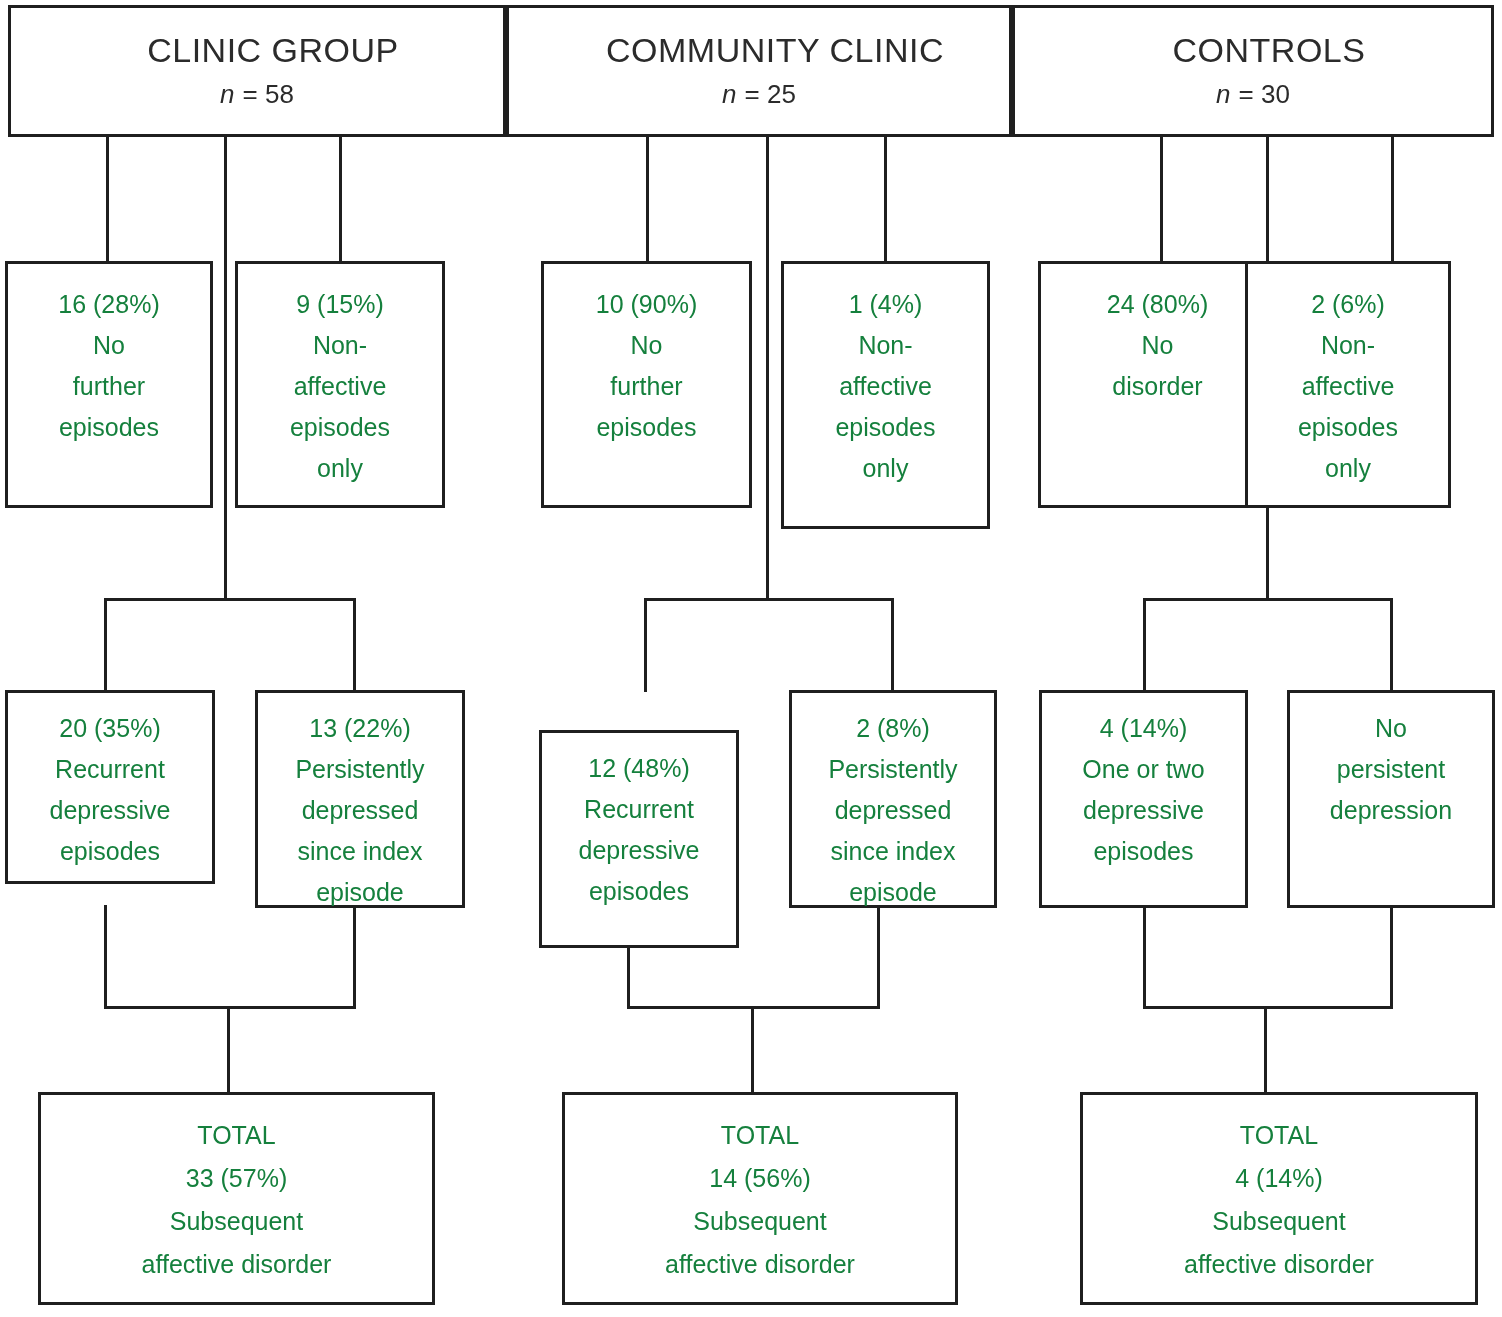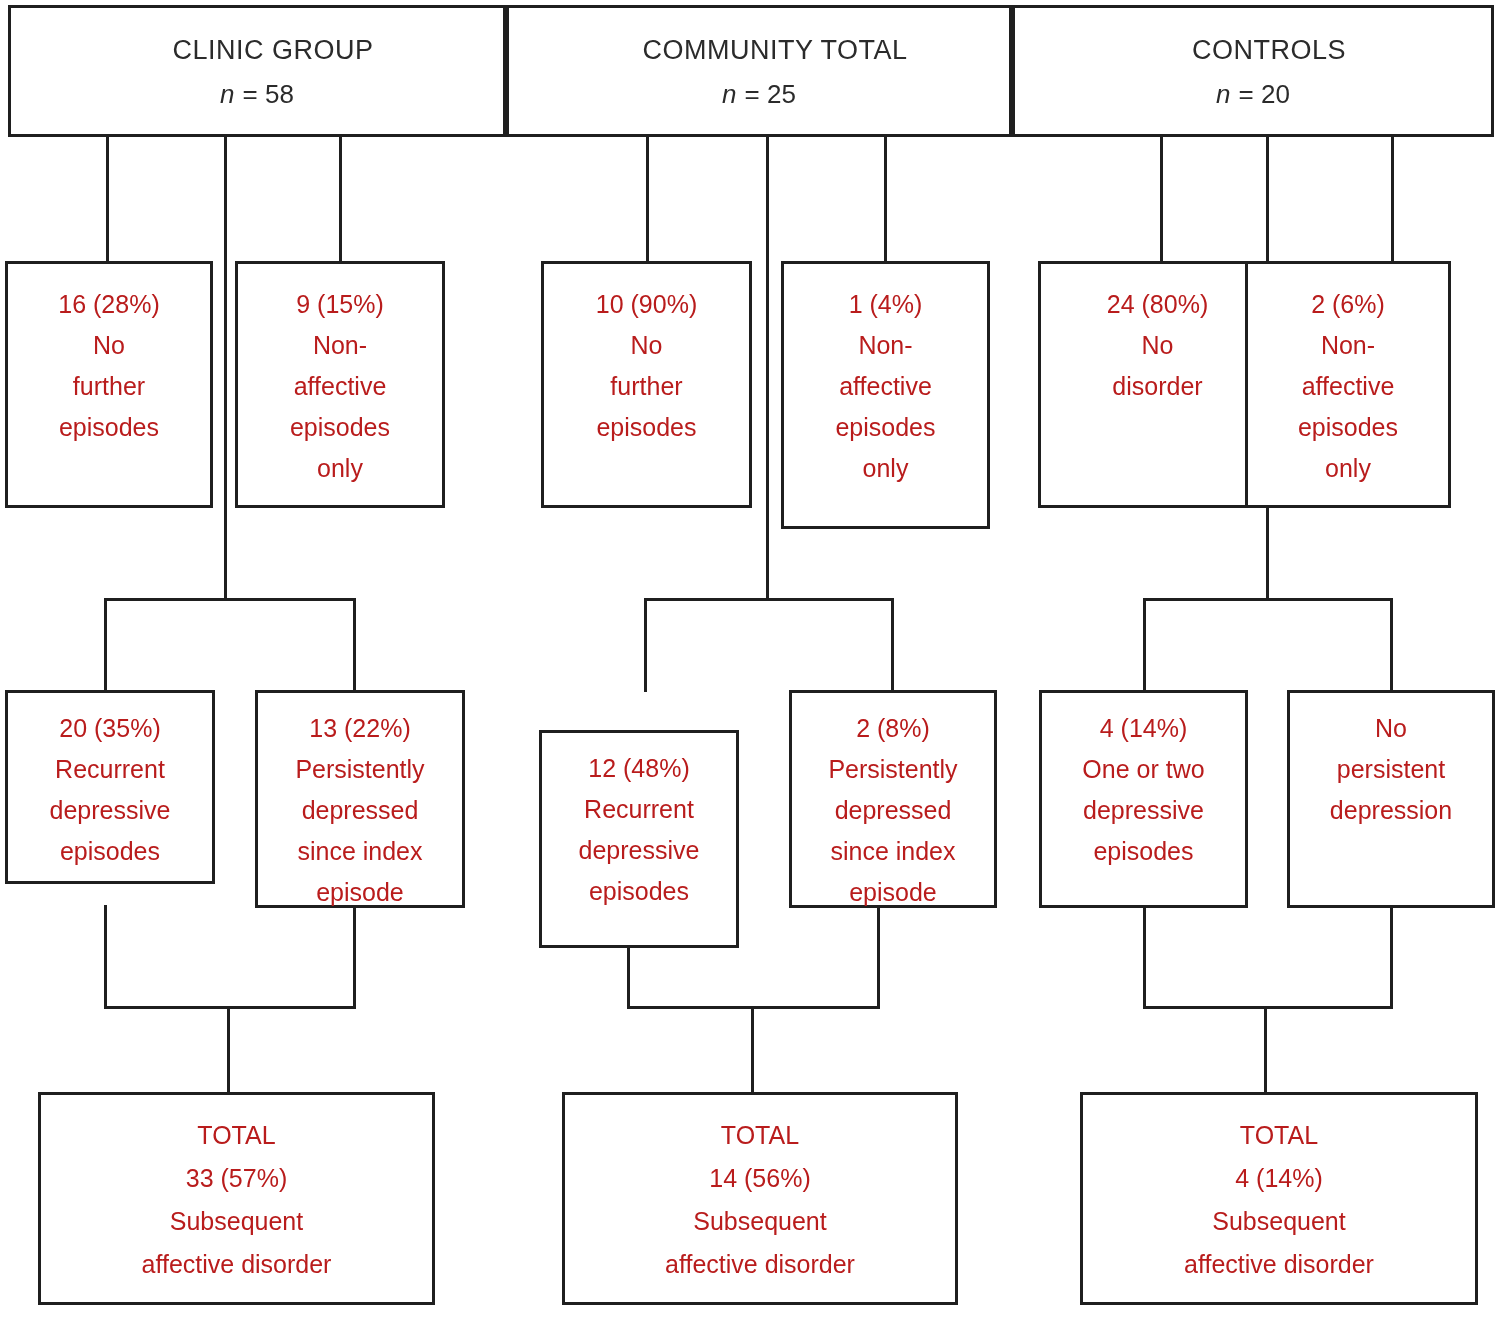--- a/index.html
+++ b/index.html
@@ -20,28 +20,28 @@
     display:flex;
     flex-direction:column;
     align-items:center;
     justify-content:flex-start;
   }
   .box-text{
     white-space:pre-line;
     text-align:center;
     font-size:25px;
     line-height:41px;
-    color:#b91c1c;
+    color:#15803d;
   }
   .row2 .box-text{padding-top:20px;}
   .row3 .box-text{padding-top:15px;}
   .total .box-text{padding-top:19px;line-height:43px;}
   .header{justify-content:center;}
   .header .title{
-    font-size:27px;
+    font-size:34px;
     line-height:46px;
     letter-spacing:0.5px;
     text-align:center;
     margin-left:32px;
   }
   .header .n-line{
     font-size:26px;
     line-height:42px;
     text-align:center;
   }
@@ -85,26 +85,26 @@
   <div class="vl" style="left:1143px;top:905px;height:104px"></div>
   <div class="vl" style="left:1390px;top:905px;height:104px"></div>
   <div class="hl" style="left:1143px;top:1006px;width:250px"></div>
   <div class="vl" style="left:1264px;top:1006px;height:86px"></div>
 
   <div class="box header" style="left:8px;top:5px;width:498px;height:132px">
     <div class="title">CLINIC GROUP</div>
     <div class="n-line"><i>n</i><span>= 58</span></div>
   </div>
   <div class="box header" style="left:506px;top:5px;width:506px;height:132px">
-    <div class="title">COMMUNITY TOTAL</div>
+    <div class="title">COMMUNITY CLINIC</div>
     <div class="n-line"><i>n</i><span>= 25</span></div>
   </div>
   <div class="box header" style="left:1012px;top:5px;width:482px;height:132px">
     <div class="title">CONTROLS</div>
-    <div class="n-line"><i>n</i><span>= 20</span></div>
+    <div class="n-line"><i>n</i><span>= 30</span></div>
   </div>
 
   <div class="box row2" style="left:5px;top:261px;width:208px;height:247px">
     <div class="box-text">16 (28%)
 No
 further
 episodes</div>
   </div>
   <div class="box row2" style="left:235px;top:261px;width:210px;height:247px">
     <div class="box-text">9 (15%)

